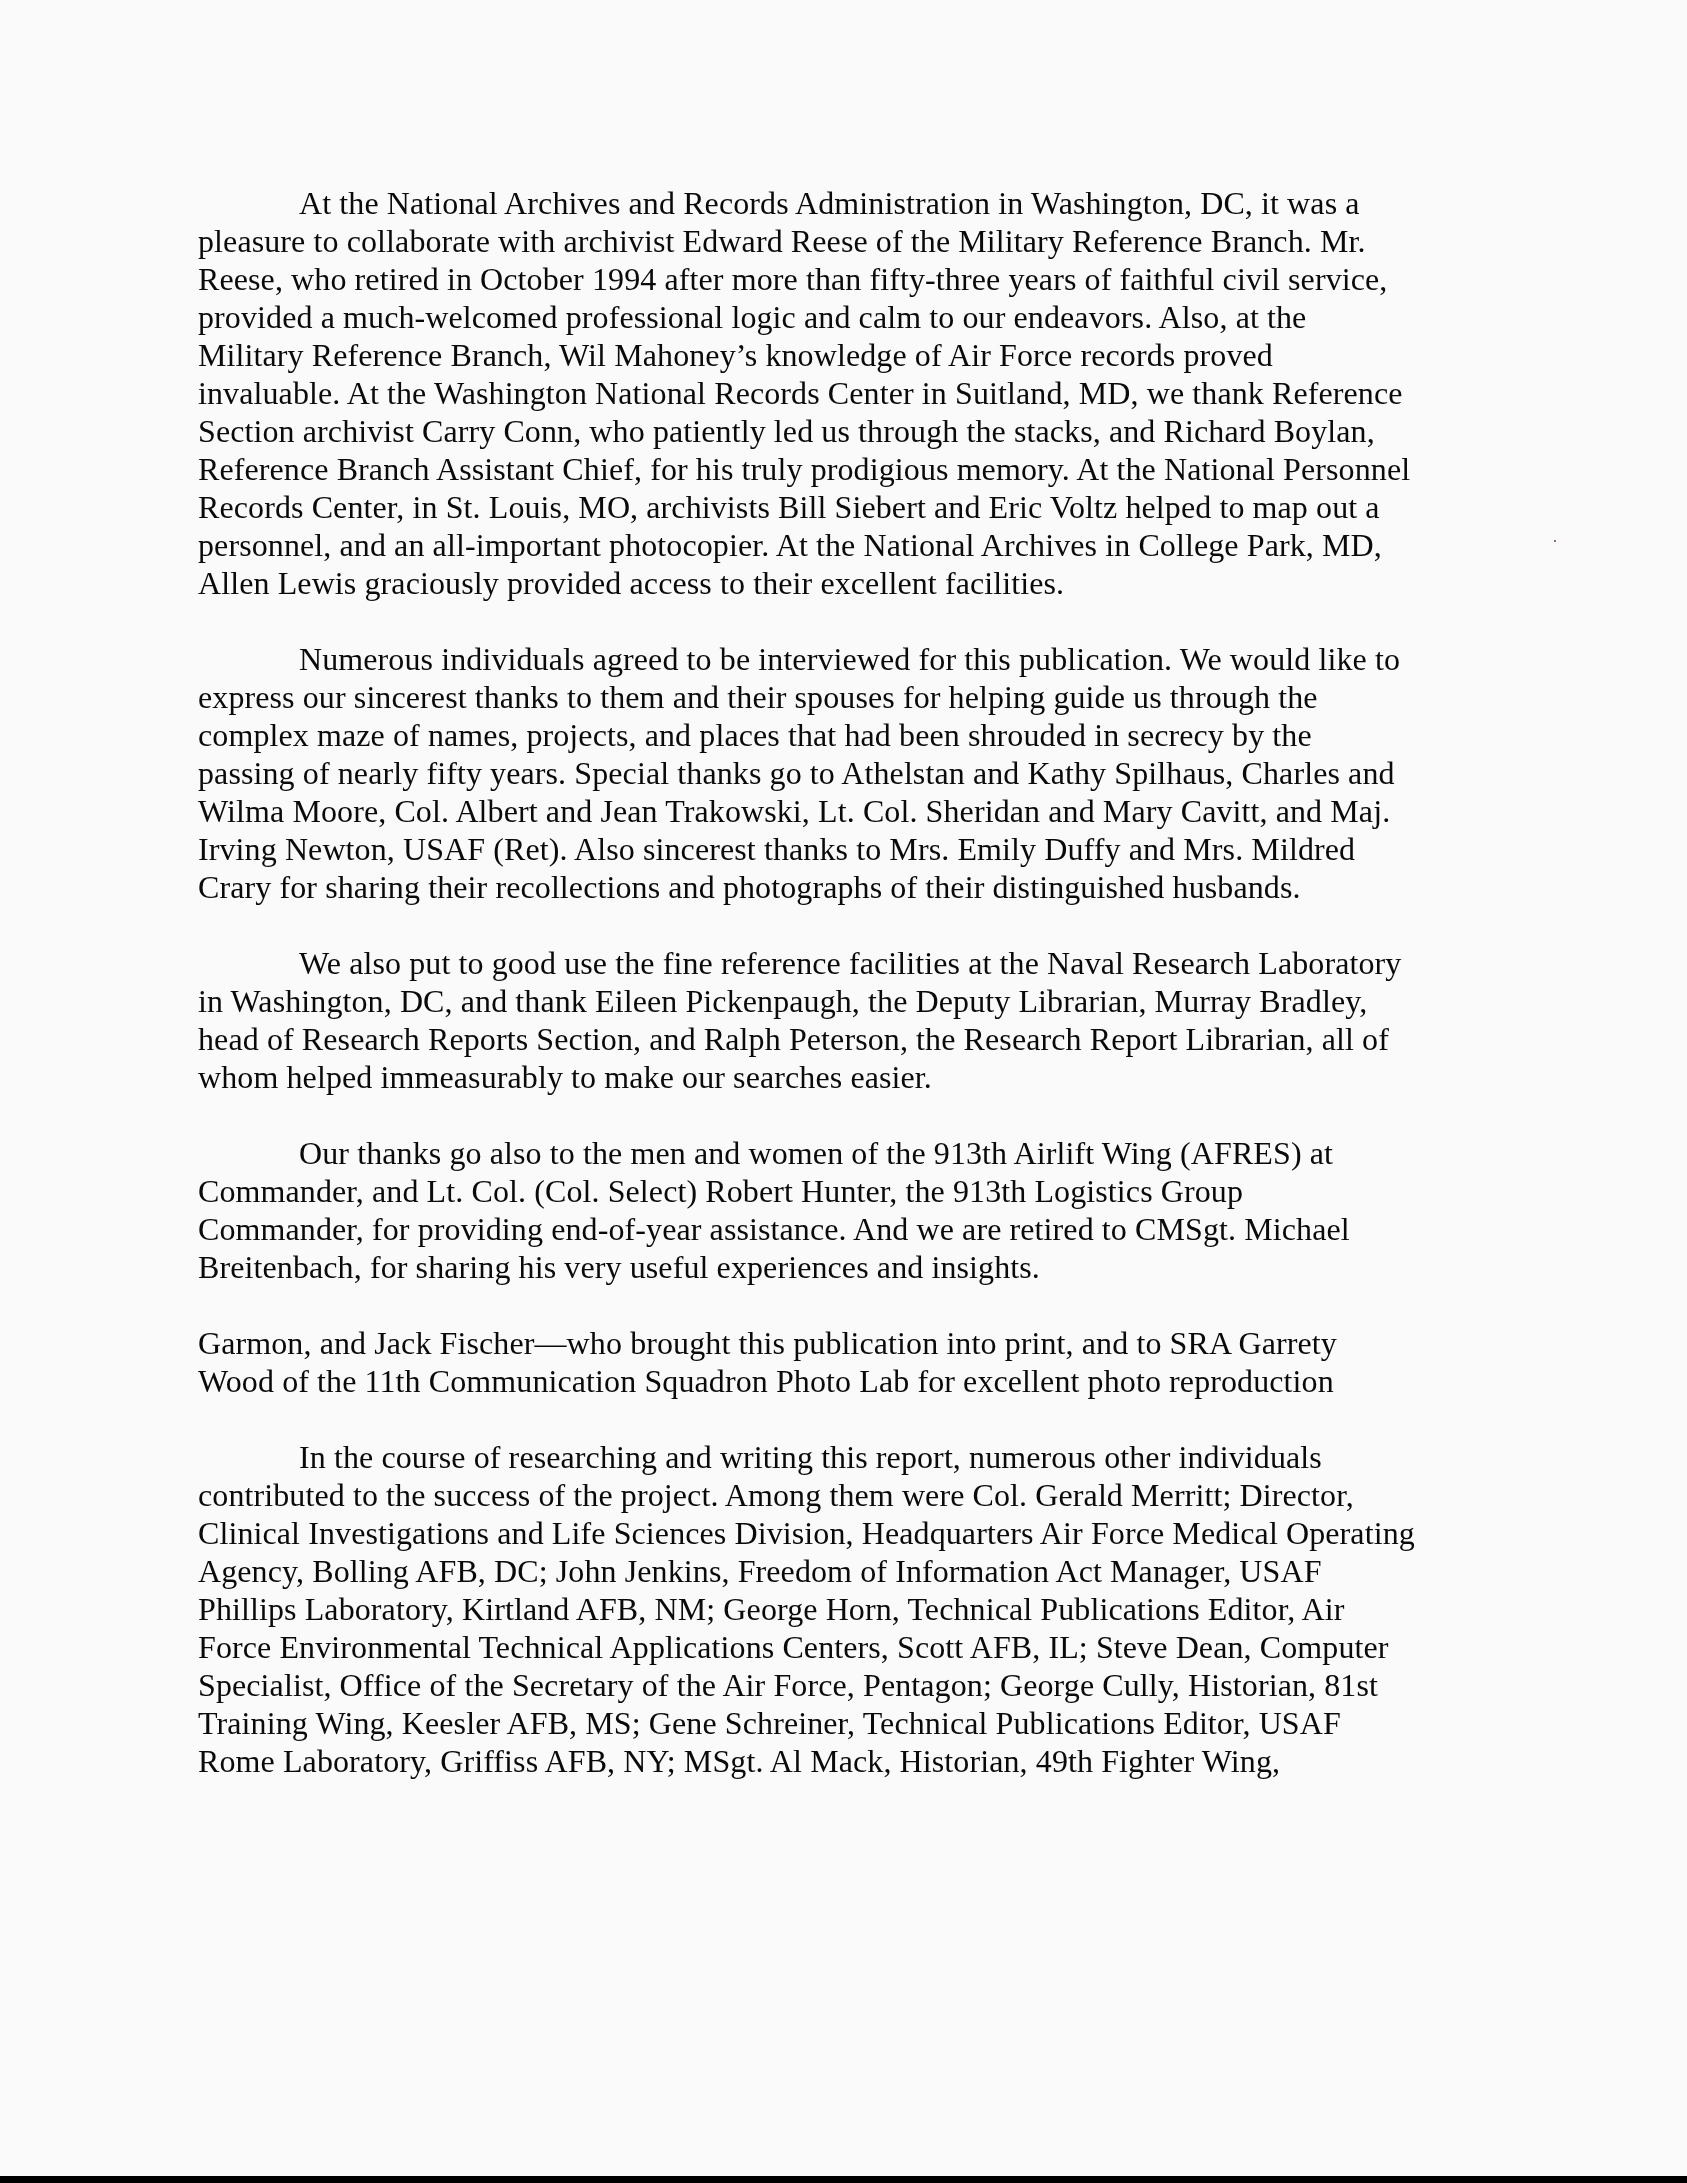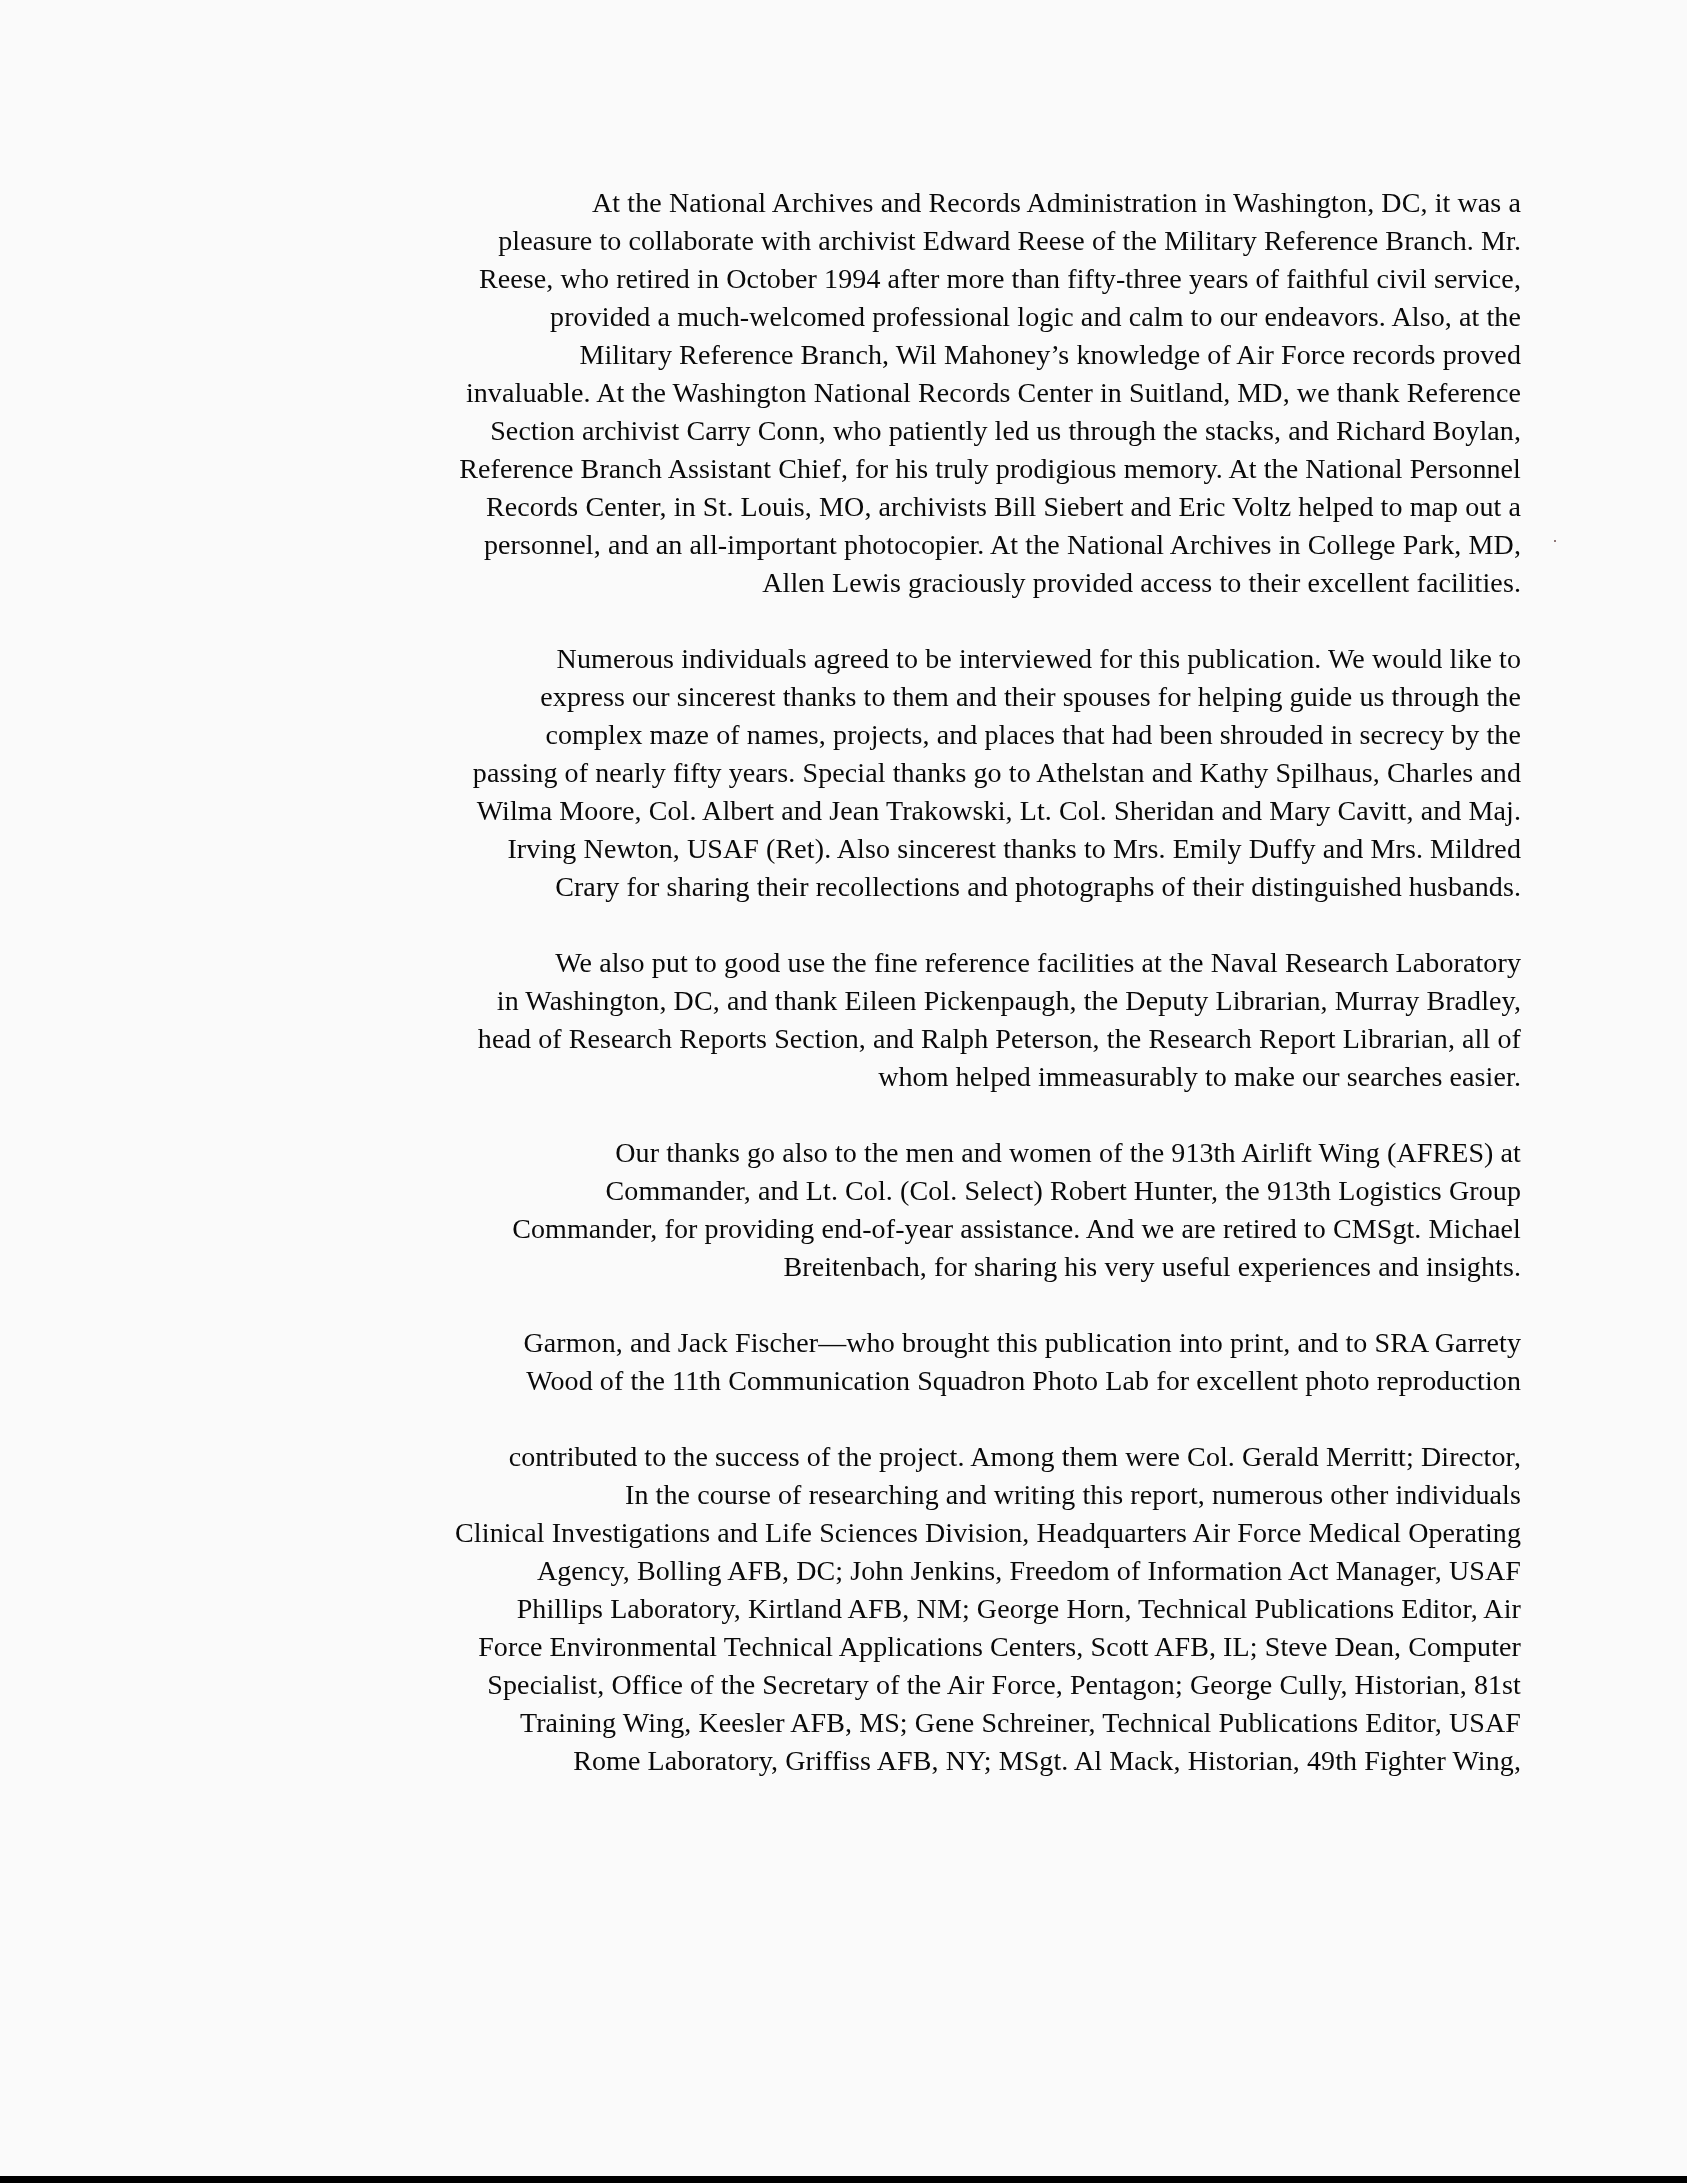--- a/index.html
+++ b/index.html
@@ -19,26 +19,25 @@
       position: absolute;
       left: 198px;
       top: 184px;
       width: 1323px;
     }
     .paragraph {
       margin: 0 0 38px 0;
     }
     .line {
       display: block;
-      font-size: 28px;
+      font-size: 32px;
       line-height: 38px;
       height: 38px;
       white-space: nowrap;
       letter-spacing: 0.1px;
-      text-align: right;
     }
     .line.indent {
       padding-left: 101px;
     }
     .bottom-edge {
       position: absolute;
       left: 0;
       right: 0;
       bottom: 0;
       height: 6.6px;
@@ -96,22 +95,22 @@
     <span class="line">Commander, for providing end-of-year assistance. And we are retired to CMSgt. Michael</span>
     <span class="line">Breitenbach, for sharing his very useful experiences and insights.</span>
   </p>
 
   <p class="paragraph">
     <span class="line">Garmon, and Jack Fischer—who brought this publication into print, and to SRA Garrety</span>
     <span class="line">Wood of the 11th Communication Squadron Photo Lab for excellent photo reproduction</span>
   </p>
 
   <p class="paragraph">
+    <span class="line indent">In the course of researching and writing this report, numerous other individuals</span>
     <span class="line">contributed to the success of the project. Among them were Col. Gerald Merritt; Director,</span>
-    <span class="line indent">In the course of researching and writing this report, numerous other individuals</span>
     <span class="line">Clinical Investigations and Life Sciences Division, Headquarters Air Force Medical Operating</span>
     <span class="line">Agency, Bolling AFB, DC; John Jenkins, Freedom of Information Act Manager, USAF</span>
     <span class="line">Phillips Laboratory, Kirtland AFB, NM; George Horn, Technical Publications Editor, Air</span>
     <span class="line">Force Environmental Technical Applications Centers, Scott AFB, IL; Steve Dean, Computer</span>
     <span class="line">Specialist, Office of the Secretary of the Air Force, Pentagon; George Cully, Historian, 81st</span>
     <span class="line">Training Wing, Keesler AFB, MS; Gene Schreiner, Technical Publications Editor, USAF</span>
     <span class="line">Rome Laboratory, Griffiss AFB, NY; MSgt. Al Mack, Historian, 49th Fighter Wing,</span>
   </p>
 
 </main>

